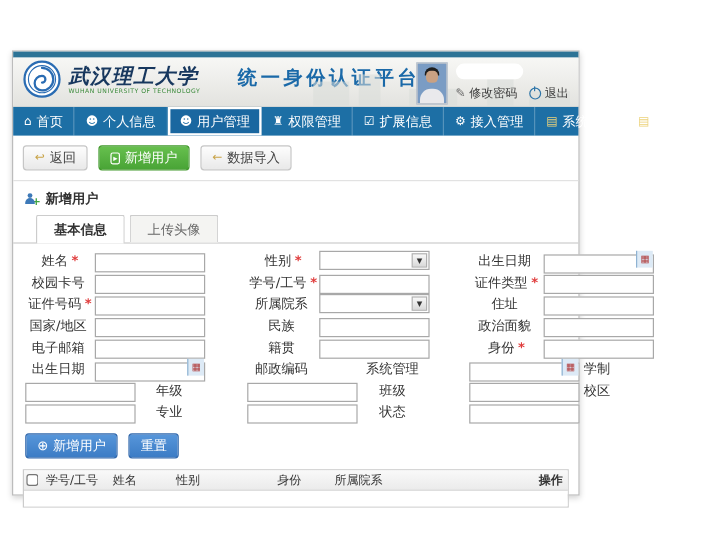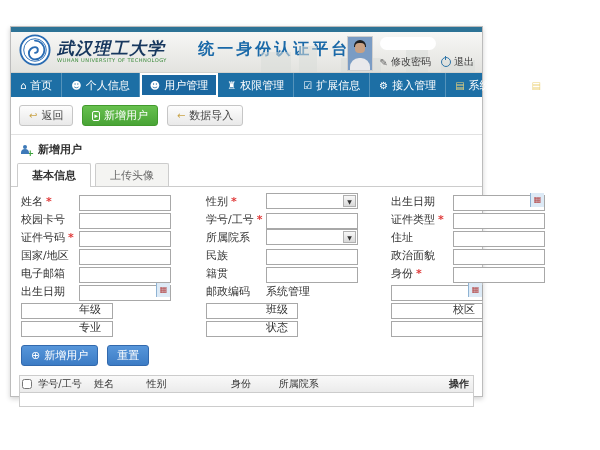--- a/index.html
+++ b/index.html
@@ -1,17 +1,17 @@
 <!DOCTYPE html>
 <html><head>
 <meta charset="utf-8">
 <style>
   html,body{margin:0;padding:0;}
   body{width:600px;height:450px;background:#ffffff;font-family:"DejaVu Sans","Liberation Sans",sans-serif;position:relative;overflow:hidden;}
-  .window{position:absolute;left:10px;top:26px;width:473px;height:371px;background:#fff;border:1px solid #bcbcbc;box-shadow:0 2px 5px rgba(0,0,0,.18);box-sizing:border-box;}
+  .window{position:absolute;left:10px;top:42px;width:473px;height:371px;background:#fff;border:1px solid #bcbcbc;box-shadow:0 2px 5px rgba(0,0,0,.18);box-sizing:border-box;}
   .accent{height:5px;background:#2d7396;}
   
   .hdr{height:41px;background:linear-gradient(#f7f7f5,#e3e3df);border-bottom:1px solid #d2d2ce;position:relative;display:flex;align-items:center;padding-left:8px;box-sizing:border-box;}
   .bld{position:absolute;bottom:0;background:#d9dcd8;opacity:.55;}
   .logo{flex:0 0 auto;margin-right:6px;}
   .tblock{display:flex;flex-direction:column;justify-content:center;}
   .uni-cn{font-family:"DejaVu Serif","Liberation Serif",serif;font-style:italic;font-weight:bold;font-size:17px;color:#17375e;letter-spacing:1px;line-height:17px;white-space:nowrap;}
   .uni-en{font-size:6px;color:#3a8a3a;letter-spacing:.5px;transform:scale(.85);transform-origin:left top;white-space:nowrap;}
   .plat{font-size:16px;font-weight:bold;color:#1a69a8;letter-spacing:3px;margin-left:12px;white-space:nowrap;align-self:center;margin-bottom:6px;}
   .hdr-right{position:absolute;right:8px;top:4px;display:flex;align-items:flex-start;gap:7px;}
@@ -41,26 +41,26 @@
   .btn.blue{background:linear-gradient(#5796da,#3c7cc5);border-color:#3269ad;color:#fff;}
   .btn.blue .bic{color:#fff;border:none;font-size:11px;}
   .hr{height:1px;background:#e2e2e2;margin-top:8px;}
   
   .sec{display:flex;align-items:center;padding:7px 10px 3px;font-size:11px;font-weight:bold;color:#333;}
   .person{position:relative;width:11px;height:10px;margin-right:6px;display:inline-block;}
   .person::before{content:"";position:absolute;left:2px;top:0;width:4px;height:4px;border-radius:50%;background:#3d79b8;}
   .person::after{content:"";position:absolute;left:0;top:4.5px;width:8px;height:5px;border-radius:4px 4px 0 0;background:#3d79b8;}
   .person .plus{position:absolute;right:-2px;bottom:-3px;color:#3fa33f;font-size:9px;font-weight:bold;}
   
-  .tabs{display:flex;padding:0 6px;border-bottom:1px solid #ccc;margin-top:3px;}
+  .tabs{display:flex;padding:0 19px;border-bottom:1px solid #ccc;margin-top:3px;}
   .tab{padding:4px 14px 3px;font-size:11px;color:#666;background:#f4f4f2;border:1px solid #ccc;border-bottom:none;margin-right:4px;border-radius:2px 2px 0 0;cursor:pointer;white-space:nowrap;}
   .tab.active{background:#fff;color:#333;font-weight:bold;margin-bottom:-1px;padding-bottom:4px;}
   
   .form-grid{margin:5px 10px 0;display:grid;grid-template-columns:58px 127px 60px 125px 62px auto;grid-auto-rows:18px;align-items:center;}
-  .flabel{font-size:11px;color:#333;white-space:nowrap;}
+  .flabel{font-size:11px;color:#333;white-space:nowrap;text-align:center;}
   .req{color:#e03c3c;margin-left:3px;font-weight:bold;}
   .txt{width:92px;height:16px;border:1px solid #a8a8a8;box-sizing:border-box;font-size:10px;padding:0 3px;background:#fff;}
   .datewrap{position:relative;display:inline-block;width:92px;height:16px;}
   .datewrap .txt{width:92px;padding-right:17px;}
   .cal{position:absolute;right:1px;top:1px;width:14px;height:14px;background:#ddeaf6;border-left:1px solid #8fb3d3;display:flex;align-items:center;justify-content:center;font-size:8px;color:#b03a3a;cursor:pointer;box-sizing:border-box;}
   .select{width:92px;height:16px;border:1px solid #a8a8a8;background:#fff;box-sizing:border-box;position:relative;cursor:pointer;}
   .select .arr{position:absolute;right:1px;top:1px;width:13px;height:12px;background:linear-gradient(#f8f8f8,#d9d9d9);border:1px solid #b0b0b0;font-size:6px;line-height:11px;text-align:center;color:#333;box-sizing:border-box;}
   
   .actions{padding:9px 10px 0;display:flex;}
   

